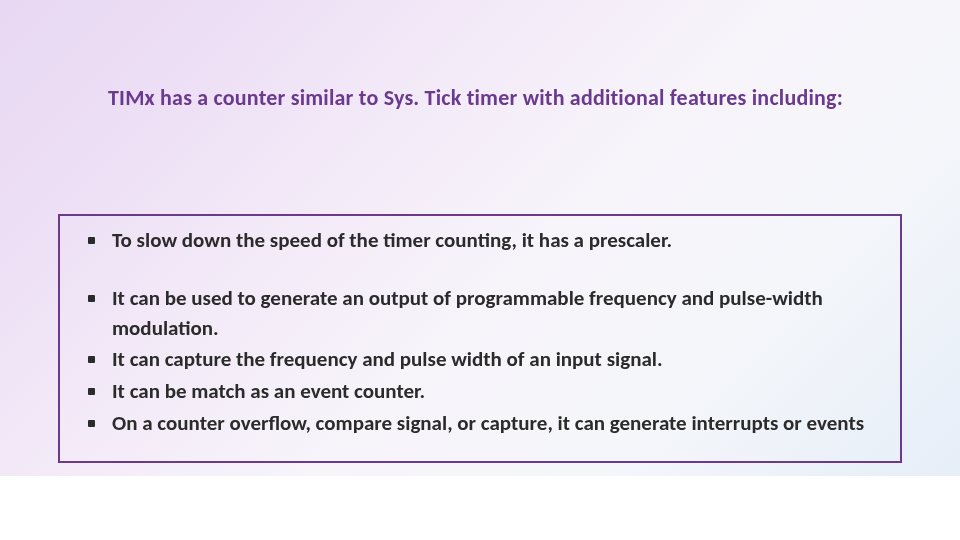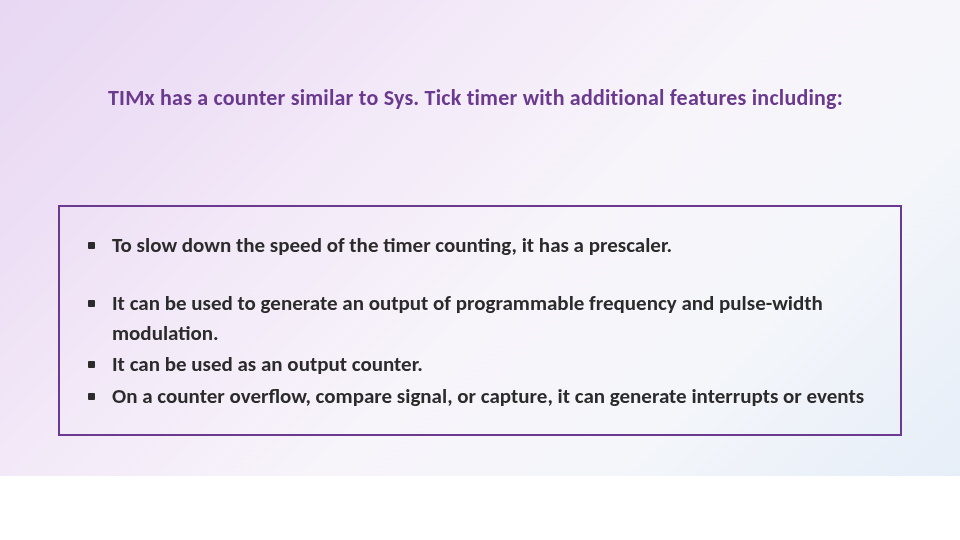--- a/index.html
+++ b/index.html
@@ -28,25 +28,25 @@
     top: 84px;
     left: 108px;
     right: 60px;
     color: #6b3a8f;
     font-size: 22px;
     font-weight: 700;
     letter-spacing: 0.2px;
   }
   .content-box {
     position: absolute;
-    top: 205px;
+    top: 214px;
     left: 58px;
     right: 58px;
     border: 2px solid #6b3a8f;
-    padding: 24px 22px 20px 22px;
+    padding: 10px 22px 20px 22px;
     box-sizing: border-box;
   }
   .bullet-list {
     list-style: none;
     margin: 0;
     padding: 0;
   }
   .bullet-list li {
     position: relative;
     padding-left: 30px;
@@ -76,18 +76,19 @@
 <div class="slide">
 
   <div class="title">TIMx has a counter similar to Sys. Tick timer with additional features including:</div>
 
   <div class="content-box">
     <ul class="bullet-list">
       <li>To slow down the speed of the timer counting, it has a prescaler.</li>
     </ul>
     <ul class="bullet-list group-gap">
       <li>It can be used to generate an output of programmable frequency and pulse-width modulation.</li>
-      <li>It can be used as an output counter.</li>
+      <li>It can capture the frequency and pulse width of an input signal.</li>
+      <li>It can be match as an event counter.</li>
       <li>On a counter overflow, compare signal, or capture, it can generate interrupts or events</li>
     </ul>
   </div>
 
 </div>
 
 </body></html>

